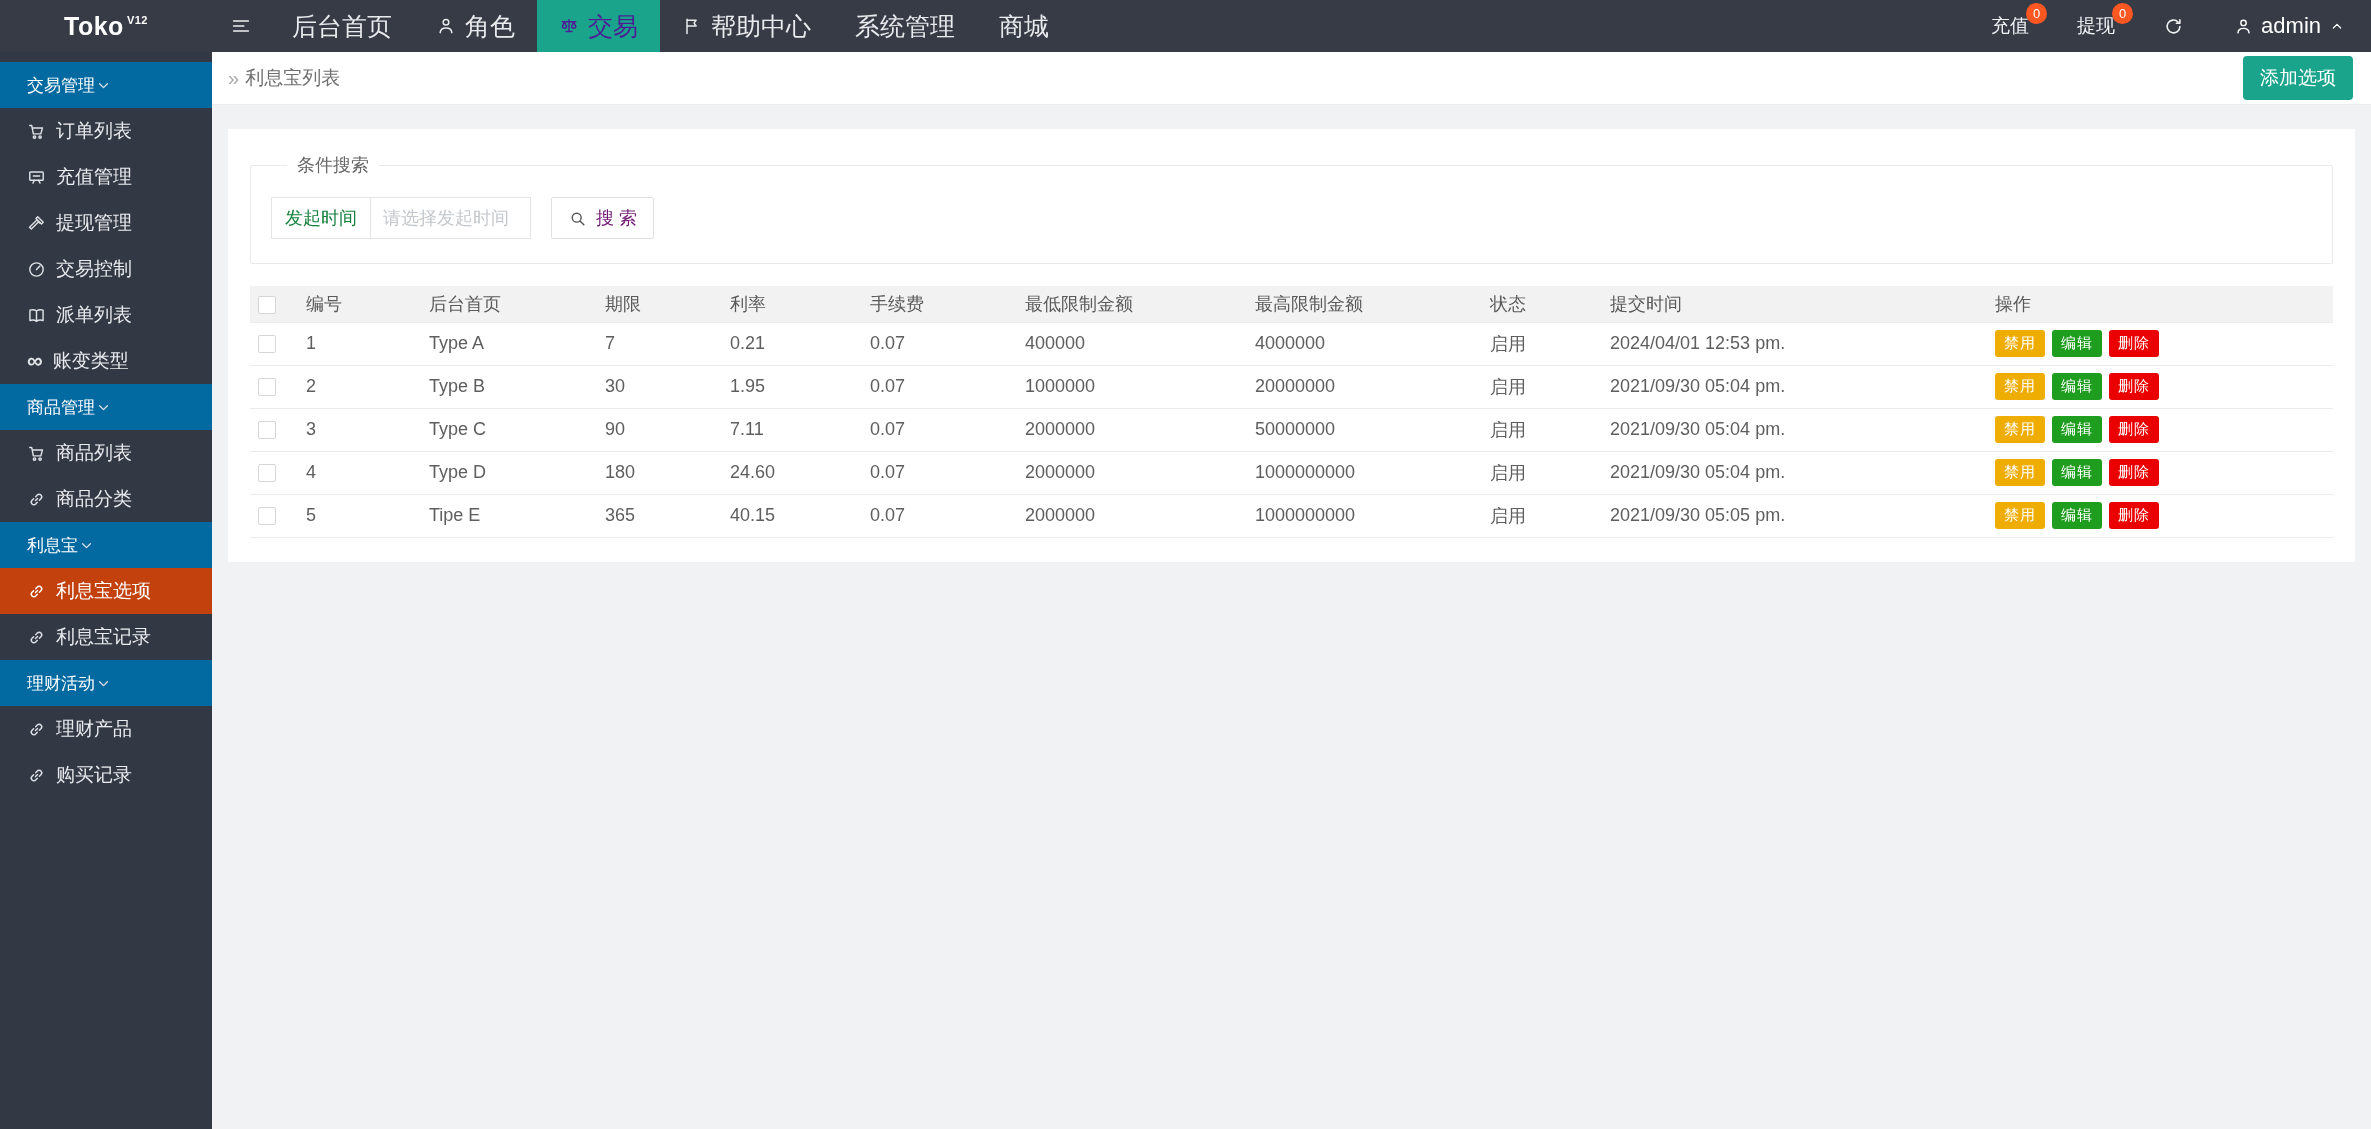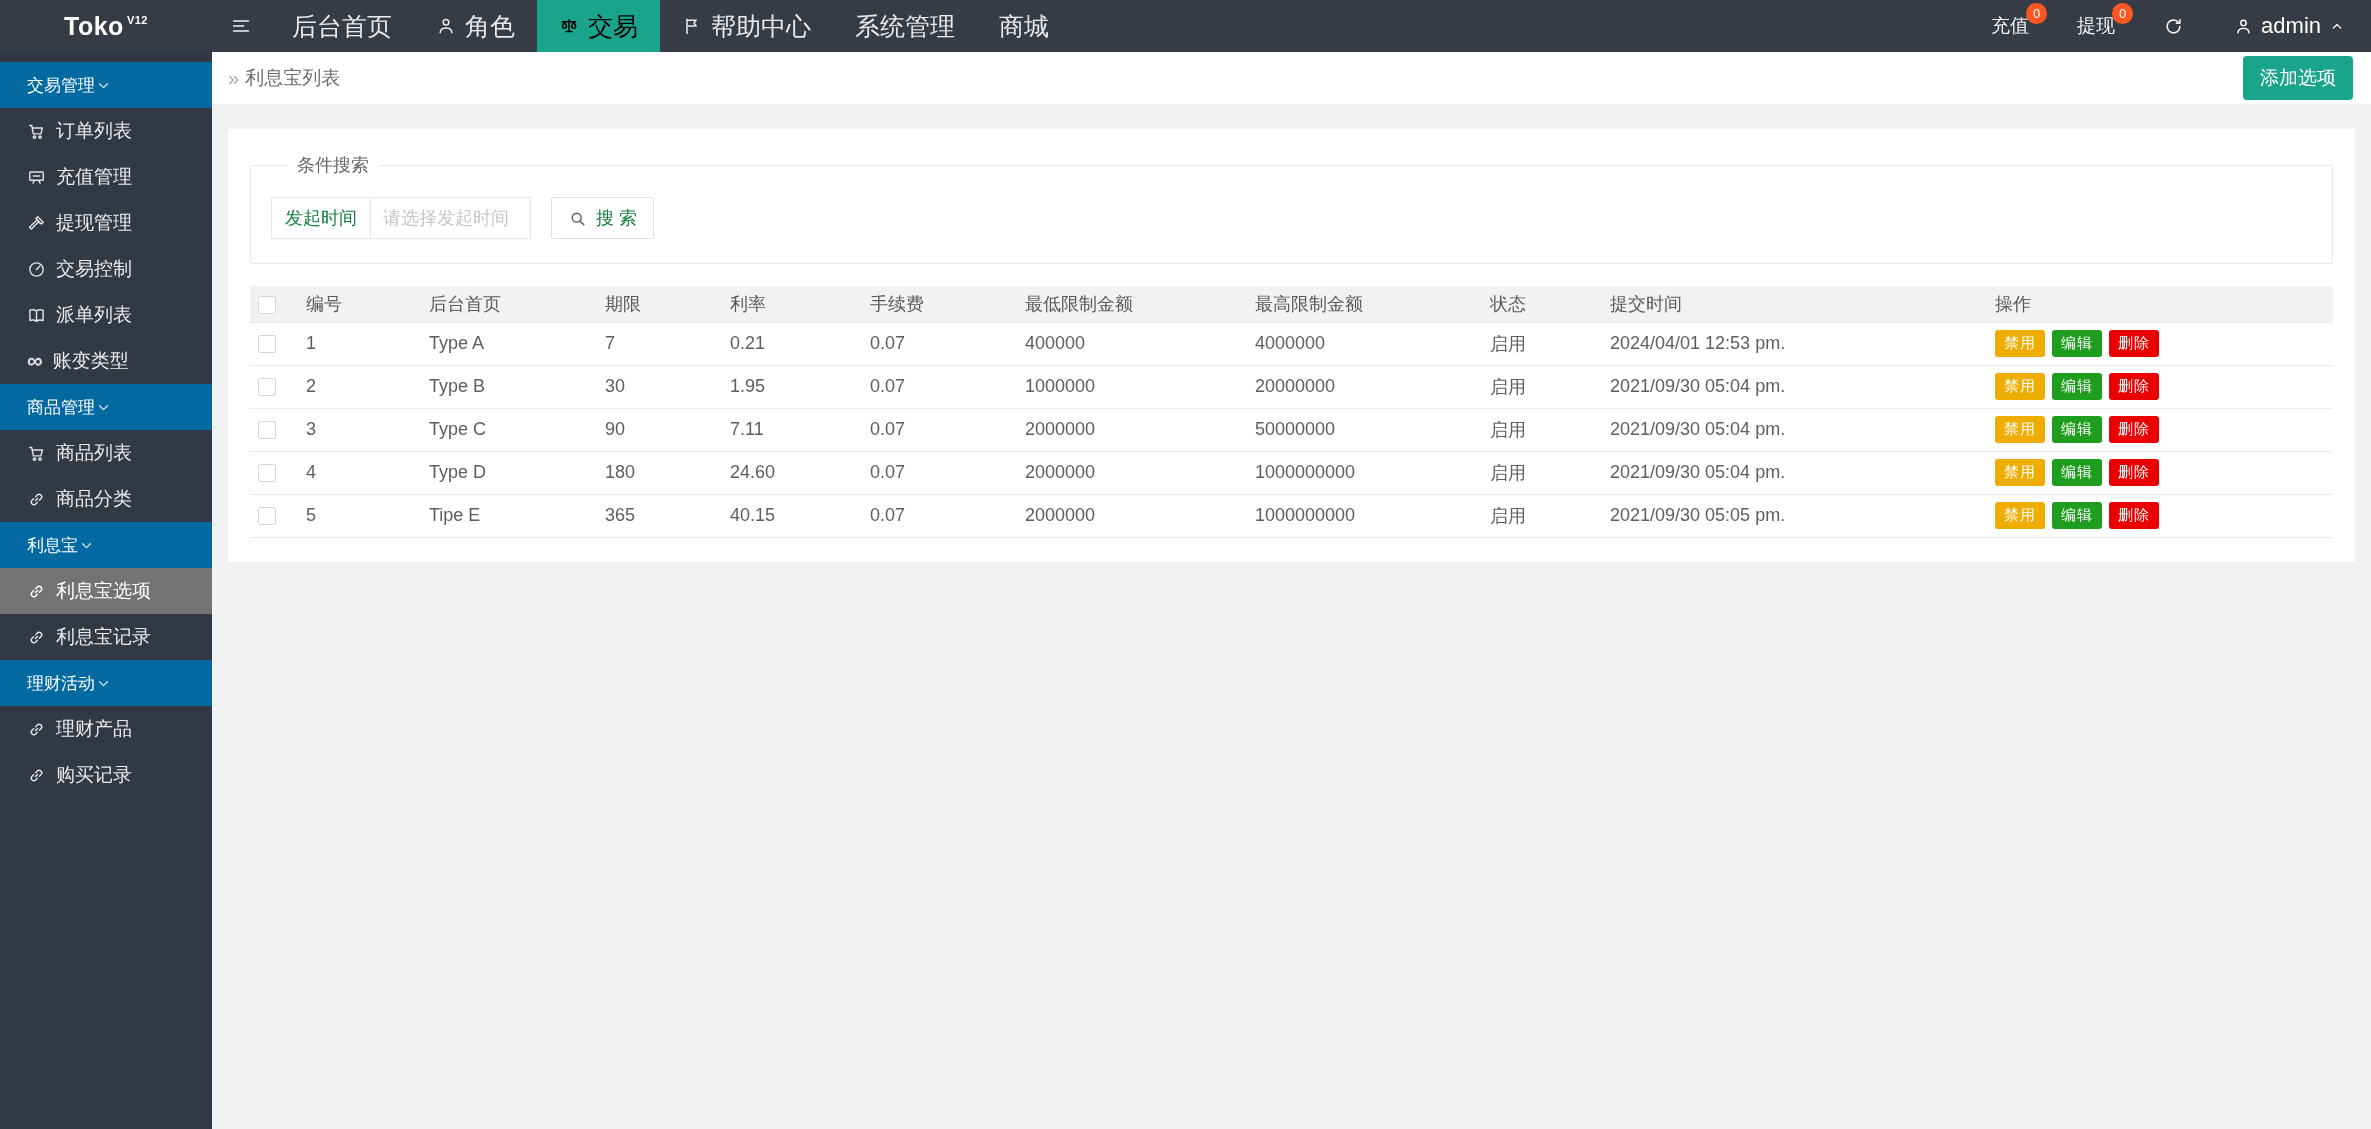--- a/index.html
+++ b/index.html
@@ -19,21 +19,21 @@
     width:212px; display:flex; align-items:center; justify-content:center;
     color:#fff; font-size:25px; font-weight:bold; letter-spacing:.5px; flex:none;
   }
   .brand sup { font-size:11px; font-weight:bold; margin-left:3px; transform:translateY(-6px); }
   .hamburger { width:58px; display:flex; align-items:center; justify-content:center; cursor:pointer; color:#f0f0f0; }
   .nav-items { display:flex; align-items:stretch; }
   .nav-item {
     display:flex; align-items:center; gap:9px; padding:0 22px; font-size:25px;
     color:#e8eaec; cursor:pointer; white-space:nowrap;
   }
-  .nav-item.active { background:#1aa48c; color:#000000; }
+  .nav-item.active { background:#1aa48c; color:#4c1d95; }
   .topbar-right { margin-left:auto; display:flex; align-items:stretch;text-align:center; }
   .tb-link {
     position:relative; display:flex; align-items:center; padding:0 24px;
     color:#f0f2f4; font-size:19px; cursor:pointer;
   }
   .badge {
     position:absolute; top:3px; right:6px; min-width:21px; height:21px; padding:0 6px;
     background:#ff5722; color:#fff; font-size:13px; border-radius:11px;
     display:flex; align-items:center; justify-content:center; line-height:1;
   }
@@ -46,21 +46,21 @@
 
   
   .side-section-header {
     height:46px; display:flex; align-items:center; justify-content:flex-start;
     padding:0 20px 0 27px; background:#0369a1; color:#fff; font-size:17px; cursor:pointer;
   }
   .side-item {
     height:46px; display:flex; align-items:center; gap:10px; padding:0 10px 0 27px;
     color:#e9ebee; font-size:19px; cursor:pointer; white-space:nowrap;
   }
-  .side-item.active { background:#737373; color:#fff; }
+  .side-item.active { background:#c2410c; color:#fff; }
   .side-item .ic, .side-section-header .ic { color:#dfe2e6; }
   .side-item.active .ic { color:#fff; }
   .inf { font-size:22px; line-height:1; font-weight:bold; }
 
   
   .page-header {
     height:53px; background:#fff; border-bottom:1px solid #ececec;
     display:flex; align-items:center; justify-content:space-between; padding:0 18px 0 16px;
   }
   .breadcrumb { display:flex; align-items:center; gap:8px; color:#6e6e6e; font-size:19px; }
@@ -84,21 +84,21 @@
     border:1px solid #e5e5e5; background:#fff; color:#15803d; font-size:18px;
     display:flex; align-items:center; padding:0 13px; height:42px;
   }
   .ig-input {
     border:1px solid #e5e5e5; border-left:none; width:160px; height:42px;
     padding:0 12px; font-size:18px; color:#a21caf; font-family:inherit; outline:none;
   }
   .ig-input::placeholder { color:#c4c8cc; }
   .btn-search {
     margin-left:20px; height:42px; display:flex; align-items:center; gap:9px;
-    border:1px solid #e0e0e0; background:#fff; color:#15803d; font-size:18px;
+    border:1px solid #e0e0e0; background:#fff; color:#701a75; font-size:18px;
     padding:0 16px; cursor:pointer; font-family:inherit; border-radius:2px;
   }
   .btn-search .ic { color:#555; }
 
   
   table.grid { width:100%; border-collapse:collapse; margin-top:22px; font-size:18px; color:#5e5e5e; }
   table.grid thead tr { background:#f2f2f2; }
   table.grid th {
     font-weight:normal; text-align:left; height:36px; padding:0 4px; color:#5a5a5a; white-space:nowrap;
   }

